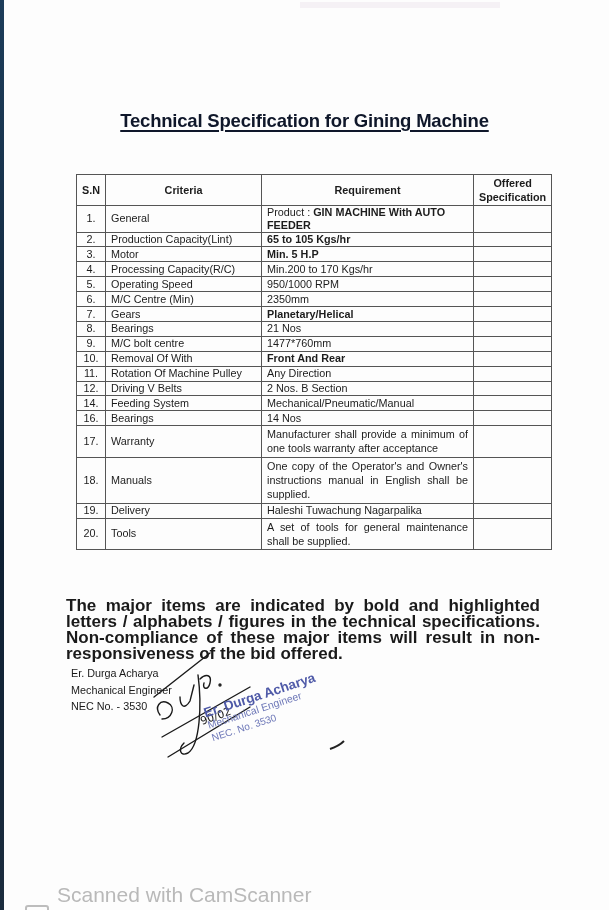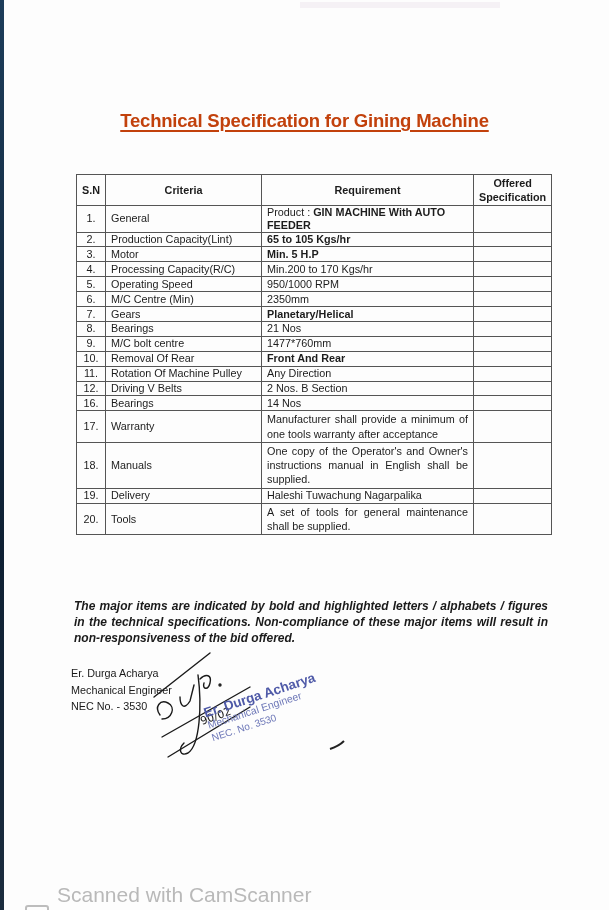--- a/index.html
+++ b/index.html
@@ -14,40 +14,40 @@
     background: linear-gradient(#1d3d5a, #0e2033 60%, #1b2c3e);
   }
   .top-ghost {
     position: absolute; left: 300px; top: 2px; width: 200px; height: 6px;
     background: #f3eef3; opacity: .8;
   }
   .title {
     position: absolute; left: 0; width: 609px; top: 110px; text-align: center;
     font-size: 18.5px; font-weight: bold; text-decoration: underline;
     text-decoration-thickness: 1.5px; text-underline-offset: 3px;
-    letter-spacing: -0.2px; color: #c2410c;
+    letter-spacing: -0.2px; color: #0f172a;
   }
   table.spec {
     position: absolute; left: 64px; top: 174px;
     border-collapse: collapse; font-size: 10.8px; color: #1c1c1c;
     table-layout: fixed;
     margin-left: 12px;
   }
   table.spec td, table.spec th {
     border: 1px solid #555; padding: 0 5px; line-height: 12.8px;
     vertical-align: middle;
   }
   table.spec th { font-weight: bold; font-size: 10.8px; text-align: center; height: 30px; }
   table.spec td.sn { text-align: center; padding: 0 2px; }
   table.spec tr.row { height: 14.9px; }
   table.spec td.req-multi { text-align: justify; line-height: 14.3px; padding-top: 1px; padding-bottom: 1px; }
   .bold { font-weight: bold; }
   .note {
-    position: absolute; left: 74px; top: 598px; width: 474px;
-    font-size: 12px; font-weight: bold; line-height: 16px; text-align: justify; color: #1a1a1a; font-style: italic;
+    position: absolute; left: 66px; top: 598px; width: 474px;
+    font-size: 17px; font-weight: bold; line-height: 16px; text-align: justify; color: #1a1a1a;
   }
   .sig-block {
     position: absolute; left: 71px; top: 665px; font-size: 10.8px; line-height: 16.5px; color: #1a1a1a;
   }
   .signature { position: absolute; left: 150px; top: 645px; }
   .stamp {
     position: absolute; left: 202px; top: 707px; transform: rotate(-18deg); transform-origin: left top;
     color: #6e78b8; line-height: 13px;
   }
   .stamp .s1 { font-size: 13.5px; font-weight: bold; color: #4f5aa8; }
@@ -136,34 +136,40 @@
         <td></td>
       </tr>
       <tr class="row">
         <td class="sn">9.</td>
         <td>M/C bolt centre</td>
         <td><span>1477*760mm</span></td>
         <td></td>
       </tr>
       <tr class="row">
         <td class="sn">10.</td>
-        <td>Removal Of Rear</td>
+        <td>Removal Of With</td>
         <td><span class="bold">Front And Rear</span></td>
         <td></td>
       </tr>
       <tr class="row">
         <td class="sn">11.</td>
         <td>Rotation Of Machine Pulley</td>
         <td><span>Any Direction</span></td>
         <td></td>
       </tr>
       <tr class="row">
         <td class="sn">12.</td>
         <td>Driving V Belts</td>
         <td><span>2 Nos. B Section</span></td>
+        <td></td>
+      </tr>
+      <tr class="row">
+        <td class="sn">14.</td>
+        <td>Feeding System</td>
+        <td><span>Mechanical/Pneumatic/Manual</span></td>
         <td></td>
       </tr>
       <tr class="row">
         <td class="sn">16.</td>
         <td>Bearings</td>
         <td><span>14 Nos</span></td>
         <td></td>
       </tr>
       <tr class="row" style="height: 30px;">
         <td class="sn">17.</td>

